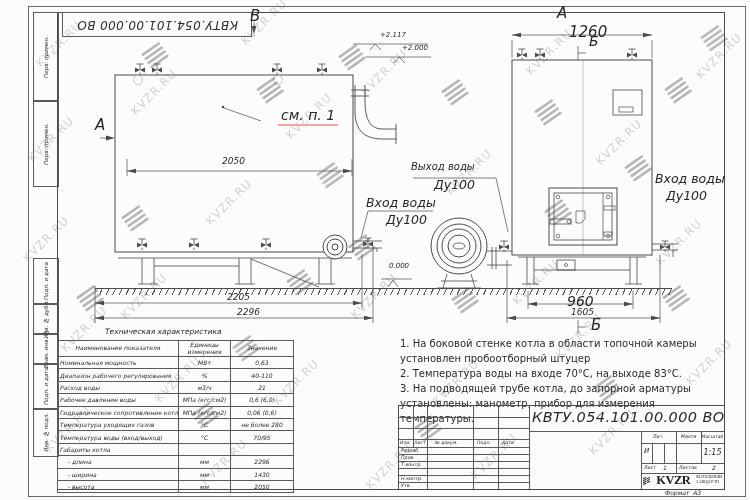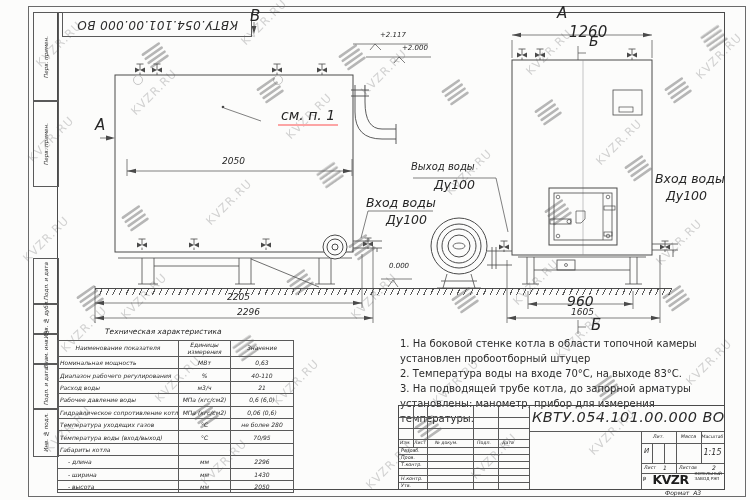--- a/index.html
+++ b/index.html
@@ -21,21 +21,21 @@
   table.spec td{border:1px solid #5a5a5a;font-size:6px;font-style:italic;padding:0 2px;height:11.4px;
                 overflow:hidden;white-space:nowrap;color:#2a2a2a;}
   table.spec tr.hdr td{text-align:center;height:15px;white-space:normal;line-height:1.1;}
   td.cu,td.cv{text-align:center;}
   .notes{position:absolute;left:400px;top:336px;width:321px;font-size:10px;
          line-height:1.5;color:#2a2a2a;}
   .tb{position:absolute;left:398px;top:405px;width:325px;height:83px;border:1.2px solid #4a4a4a;}
   .vl{position:absolute;width:1px;background:#5a5a5a;}
   .hl{position:absolute;height:1px;background:#5a5a5a;}
   .tbt{position:absolute;font-style:italic;white-space:nowrap;color:#2a2a2a;}
-  .logo{position:absolute;left:244px;top:66px;width:79px;height:16px;display:flex;align-items:flex-start;gap:6px;}
+  .logo{position:absolute;left:244px;top:66px;width:79px;height:16px;display:flex;align-items:center;gap:6px;font-family:Liberation Serif, serif;}
   .logo .kv{font-weight:bold;font-size:12.5px;letter-spacing:-.5px;color:#1c1c1c;}
   .logo .sub{font-size:4.2px;line-height:1.15;color:#2a2a2a;}
   svg.lines{position:absolute;left:0;top:0;}
 </style>
 </head>
 <body>
 
 <div class="sheet">
 
   <span class="wm" style="left:33px;top:60px">KVZR.RU</span>

